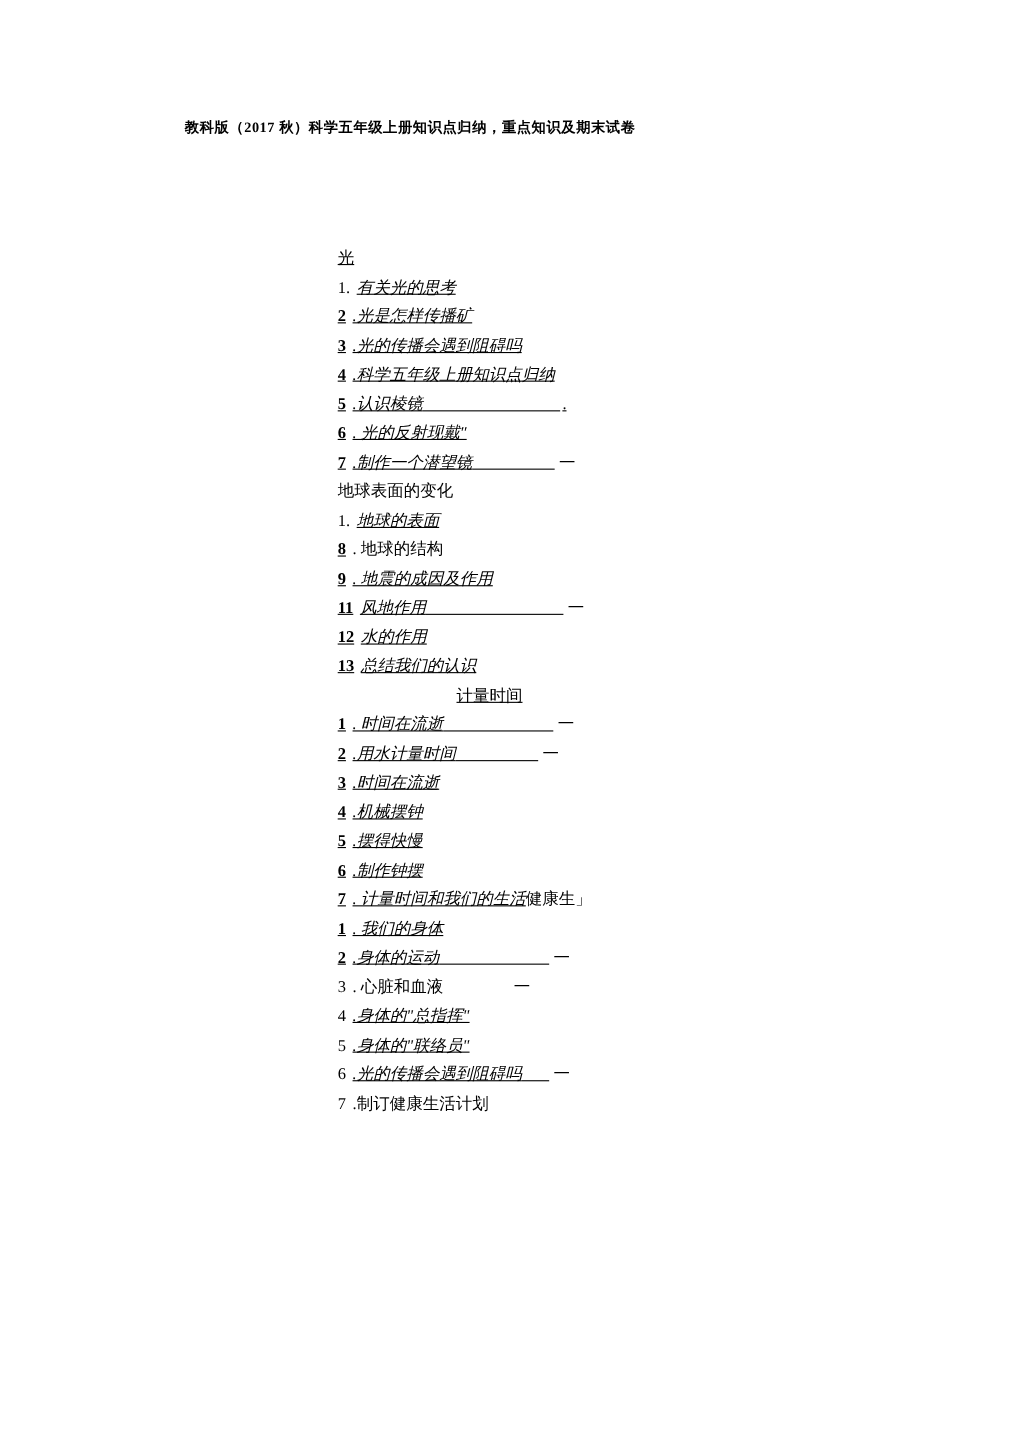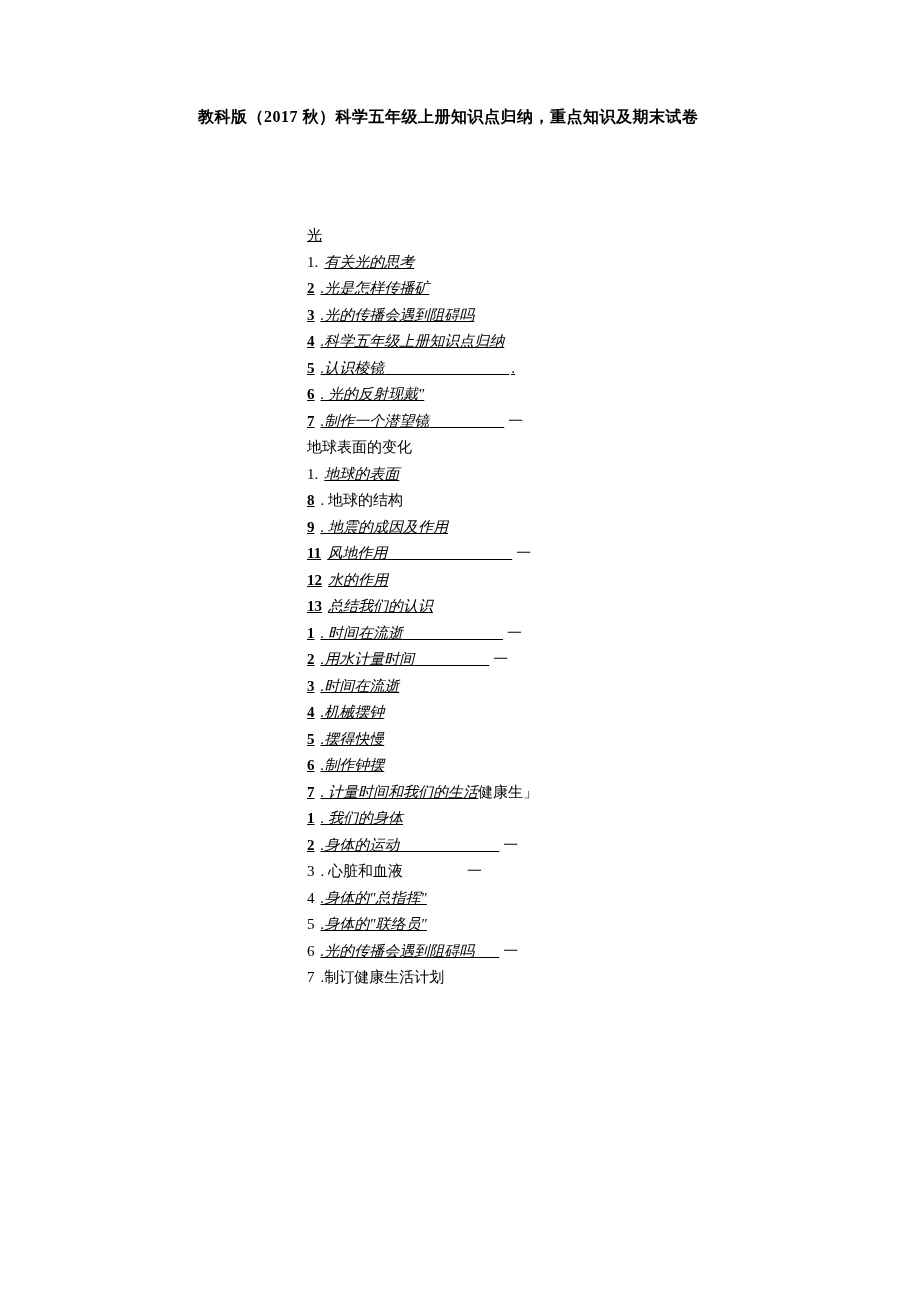--- a/index.html
+++ b/index.html
@@ -7,22 +7,22 @@
     width: 920px;
     height: 1301px;
     background: #ffffff;
     font-family: "SimSun", "宋体", serif;
     color: #000000;
     position: relative;
   }
   .page-title {
     position: absolute;
     top: 107px;
-    left: 198px;
-    font-size: 16px;
+    left: 168px;
+    font-size: 13px;
     font-weight: bold;
     letter-spacing: 0.5px;
   }
   .toc-container {
     position: absolute;
     top: 222px;
     left: 307px;
     font-size: 15px;
     line-height: 26.5px;
   }
@@ -129,20 +129,23 @@
   </div>
   <div class="toc-item">
     <span class="num-bold">12</span>
     <span class="u-text">水的作用</span>
   </div>
   <div class="toc-item">
     <span class="num-bold">13</span>
     <span class="u-text">总结我们的认识</span>
   </div>
 
+  <div class="toc-item indent-center">
+    <span class="section-header">计量时间</span>
+  </div>
 
   <div class="toc-item">
     <span class="num-bold">1</span>
     <span class="u-text">. 时间在流逝</span>
       <span class="trailing-blank">　　　　</span>
       <span class="trailing-dash">一</span>
   </div>
   <div class="toc-item">
     <span class="num-bold">2</span>
     <span class="u-text">.用水计量时间</span>

